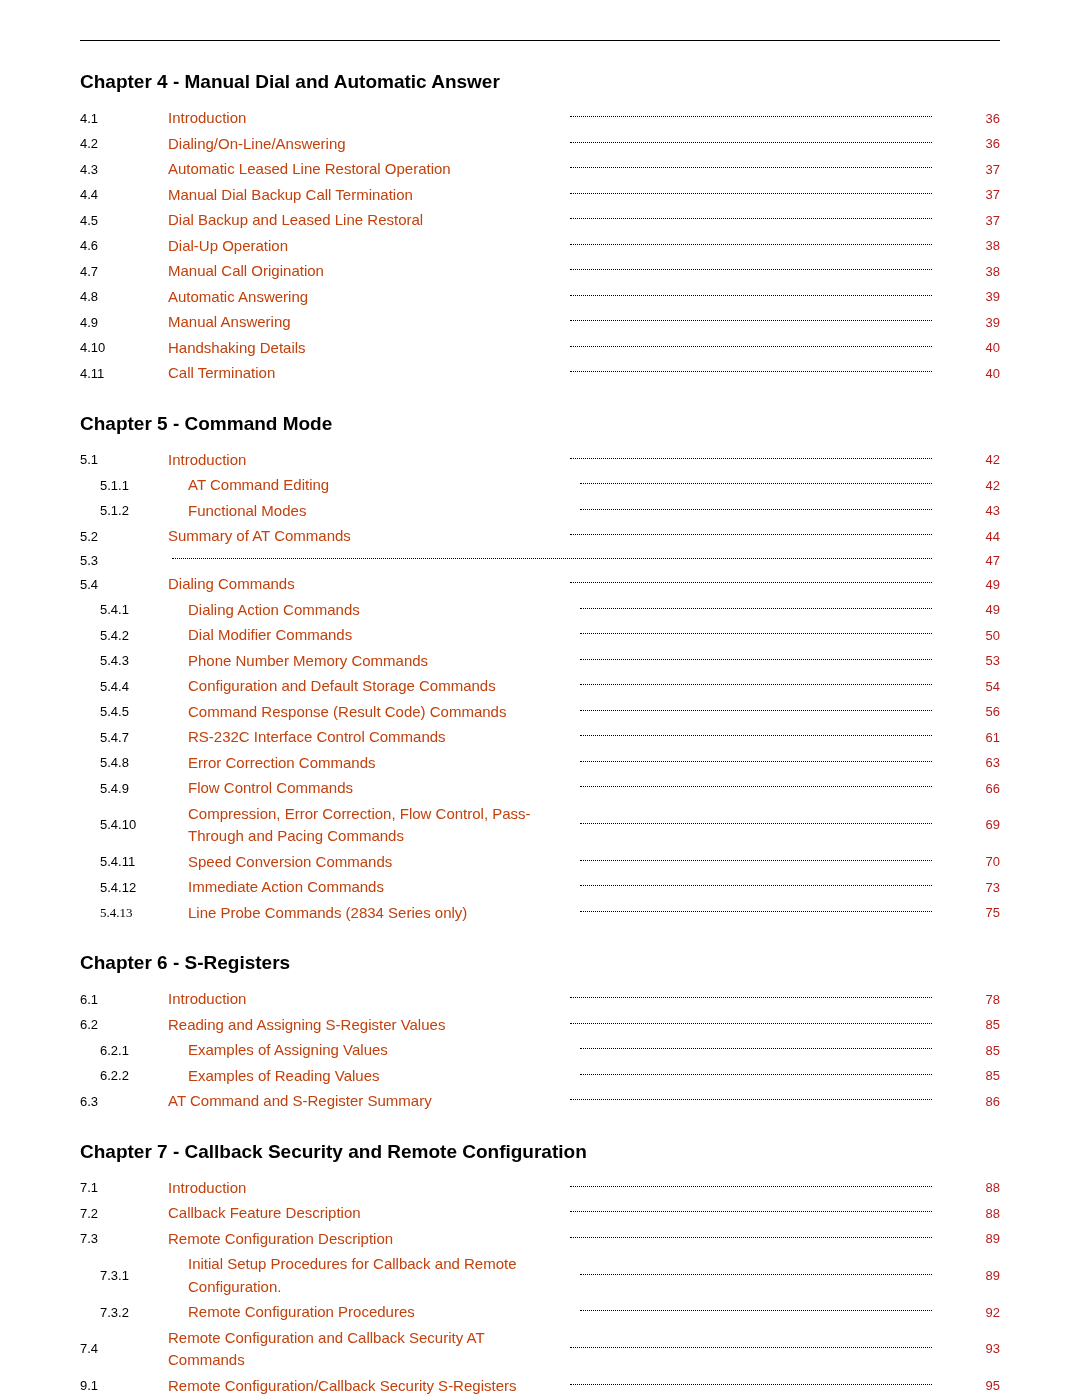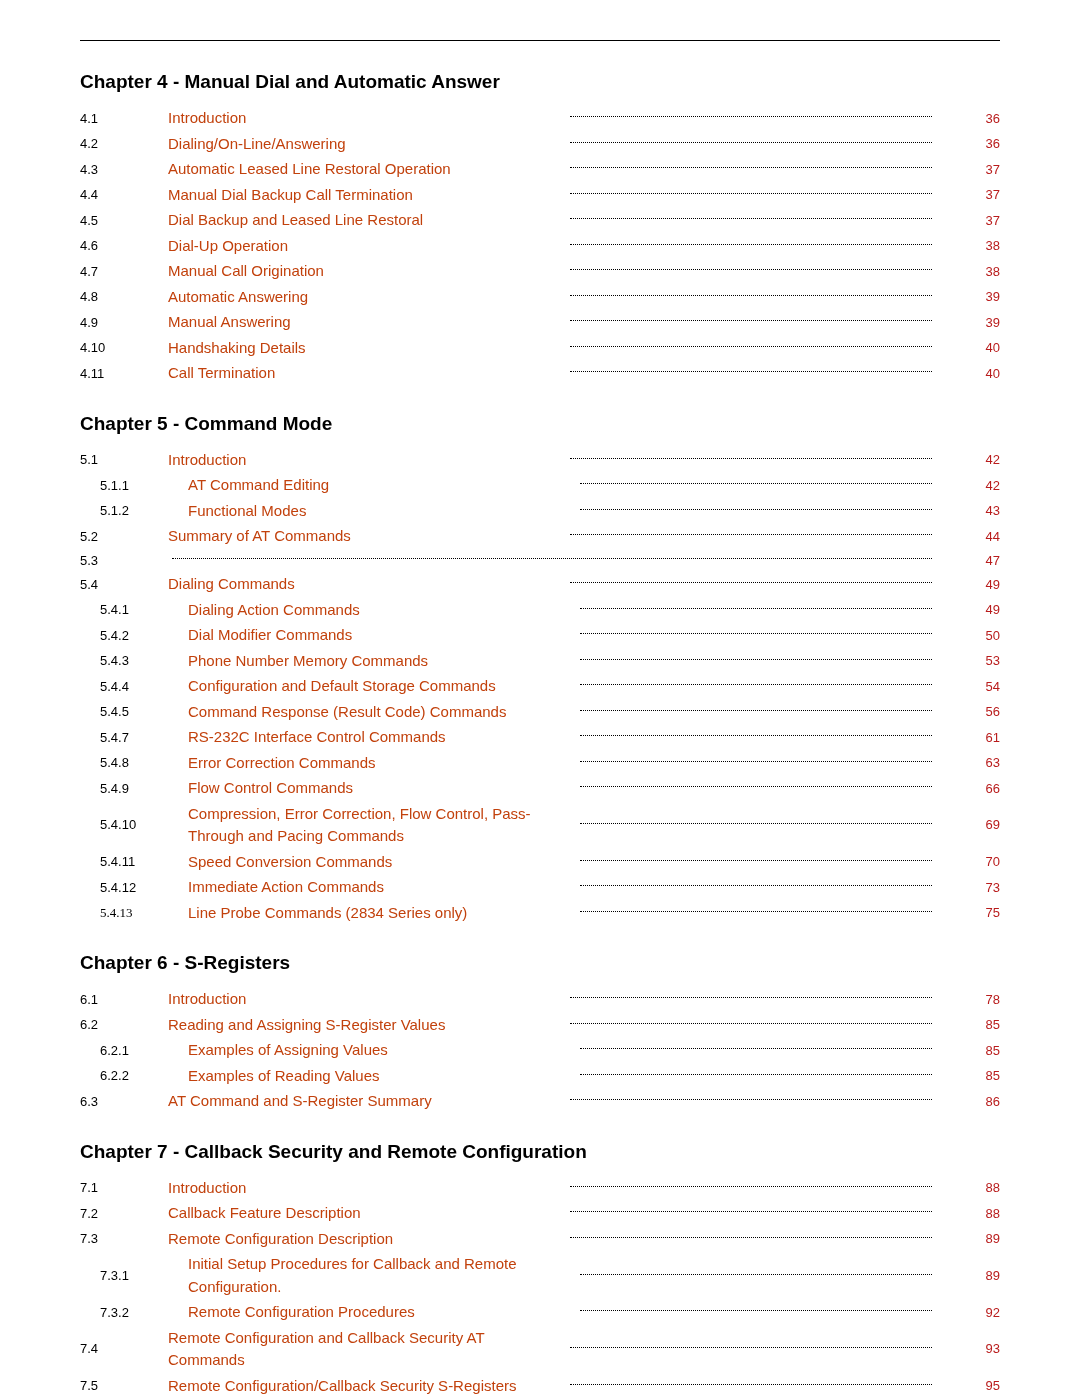--- a/index.html
+++ b/index.html
@@ -340,21 +340,21 @@
           <span class="toc-dots"></span>
           <span class="toc-page">92</span>
         </div>
         <div class="toc-entry">
           <span class="toc-number">7.4</span>
           <a class="toc-link" href="#">Remote Configuration and Callback Security AT Commands</a>
           <span class="toc-dots"></span>
           <span class="toc-page">93</span>
         </div>
         <div class="toc-entry">
-          <span class="toc-number">7.5</span>
+          <span class="toc-number">9.1</span>
           <a class="toc-link" href="#">Remote Configuration/Callback Security S-Registers</a>
           <span class="toc-dots"></span>
           <span class="toc-page">95</span>
         </div>
       </div>
     </div>
 
   <div class="bottom-border"></div>
   <div class="page-footer">iv</div>
 </div>

